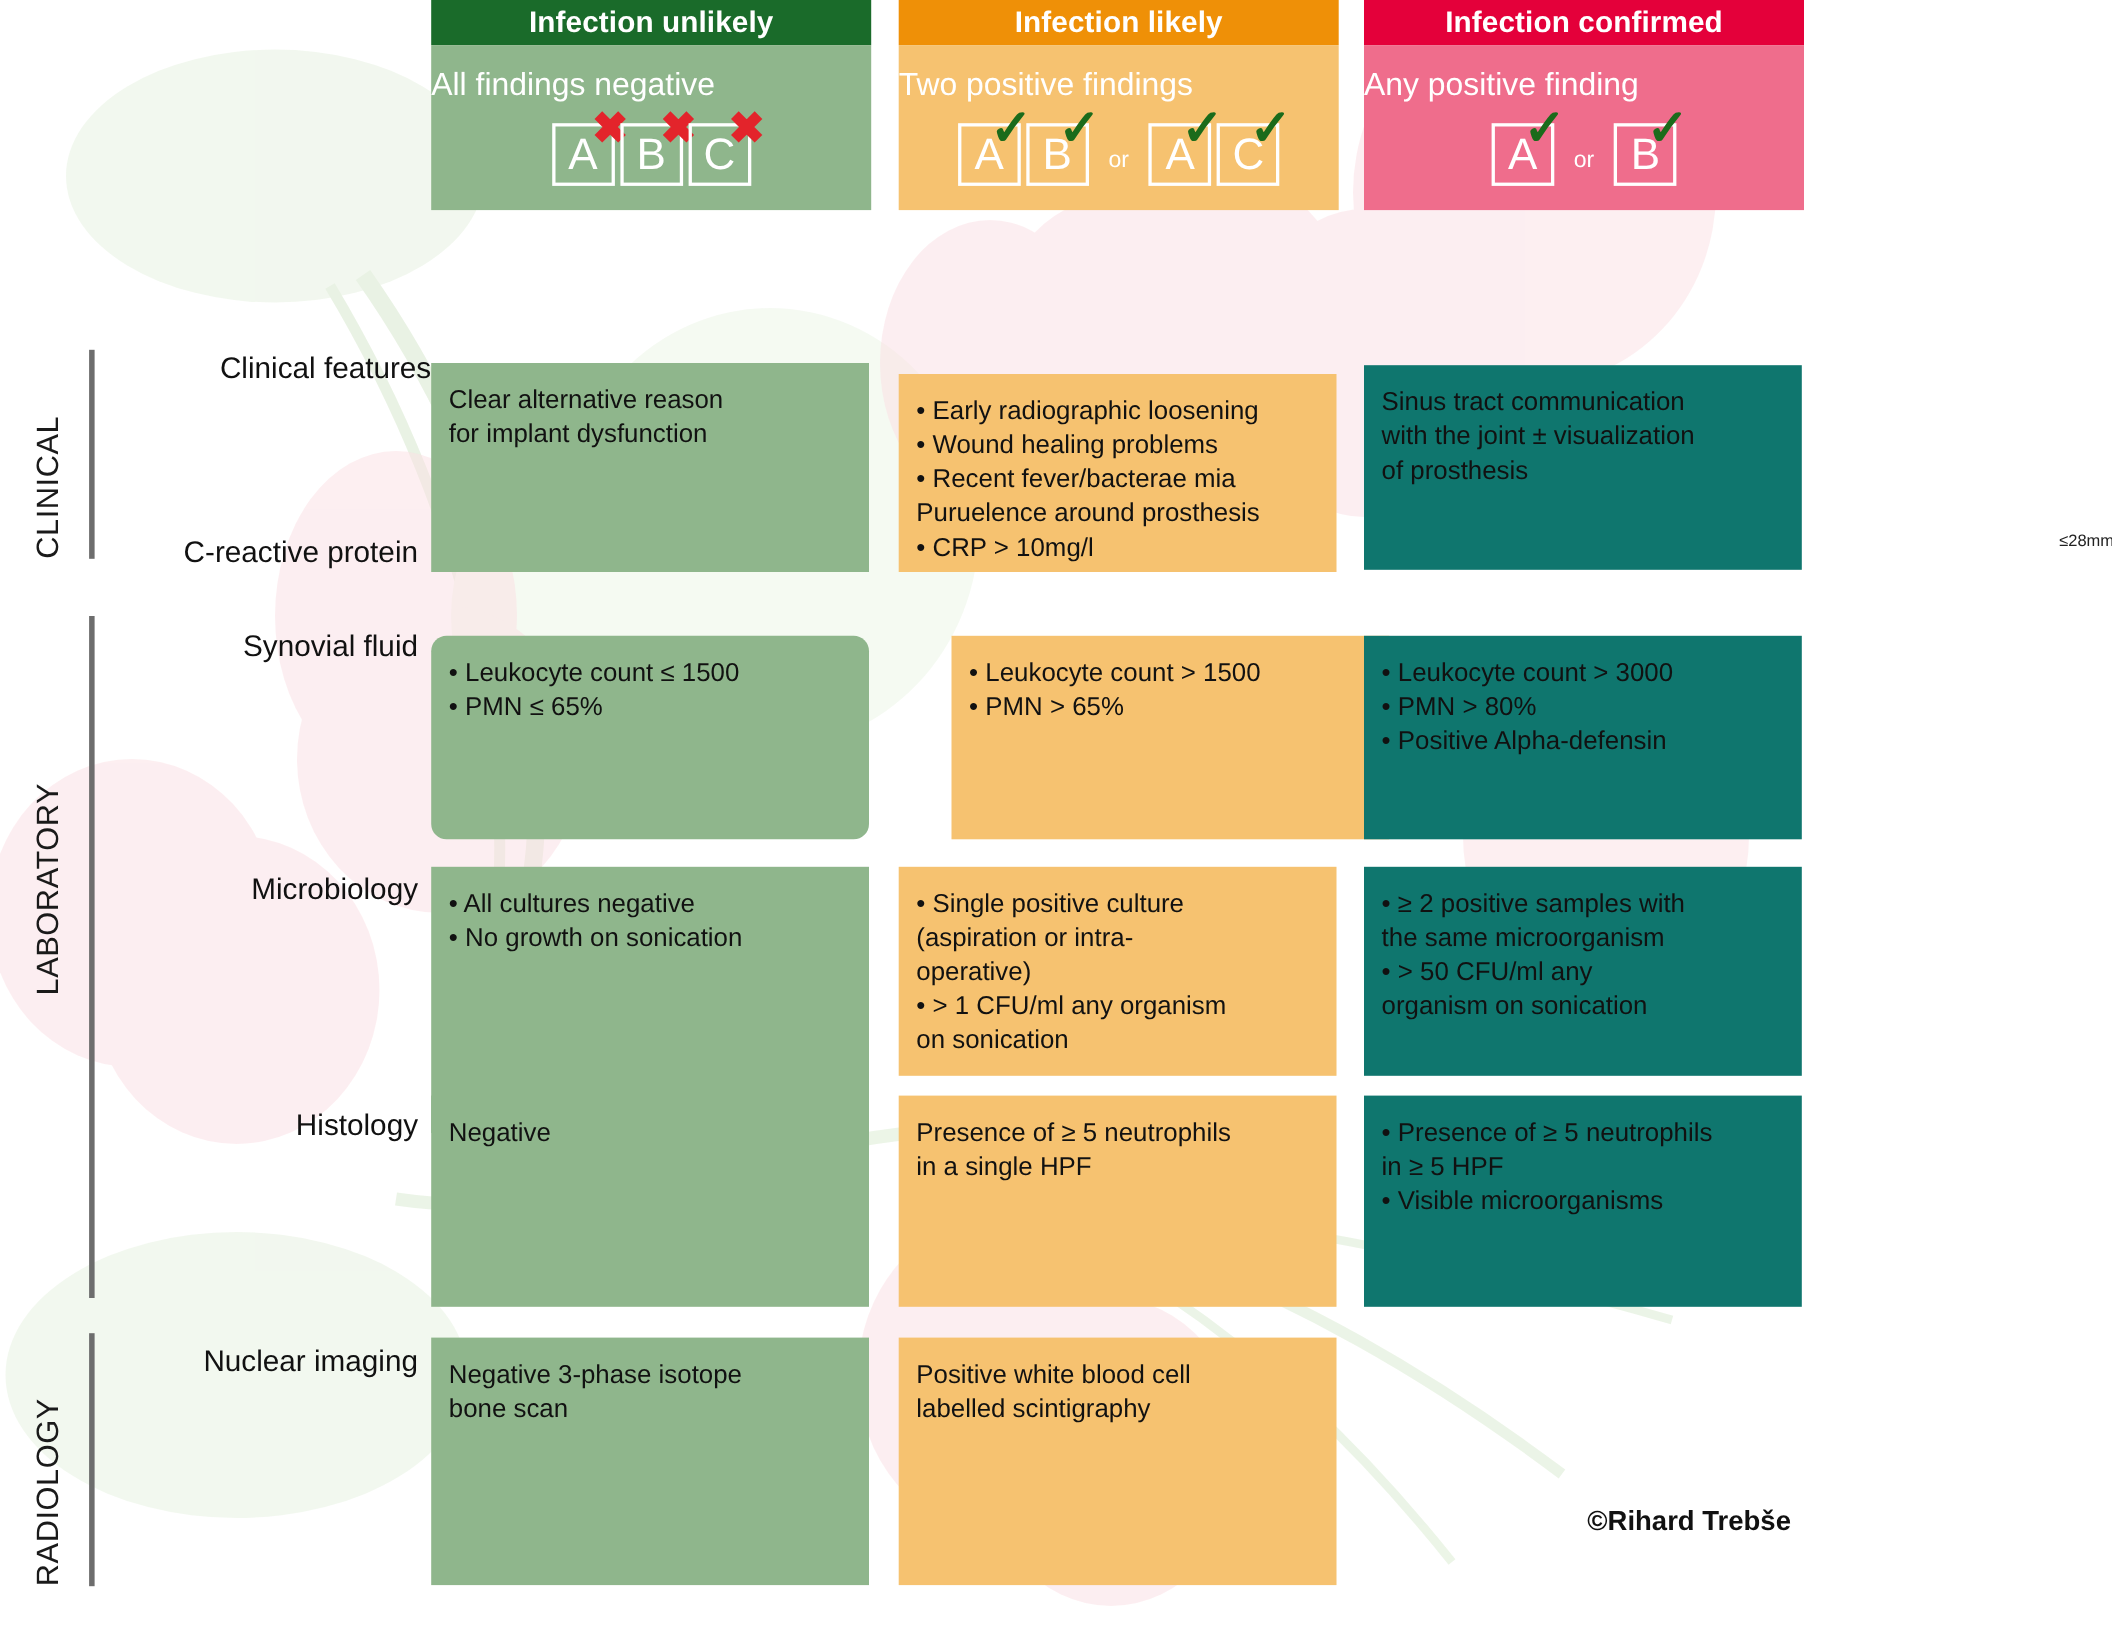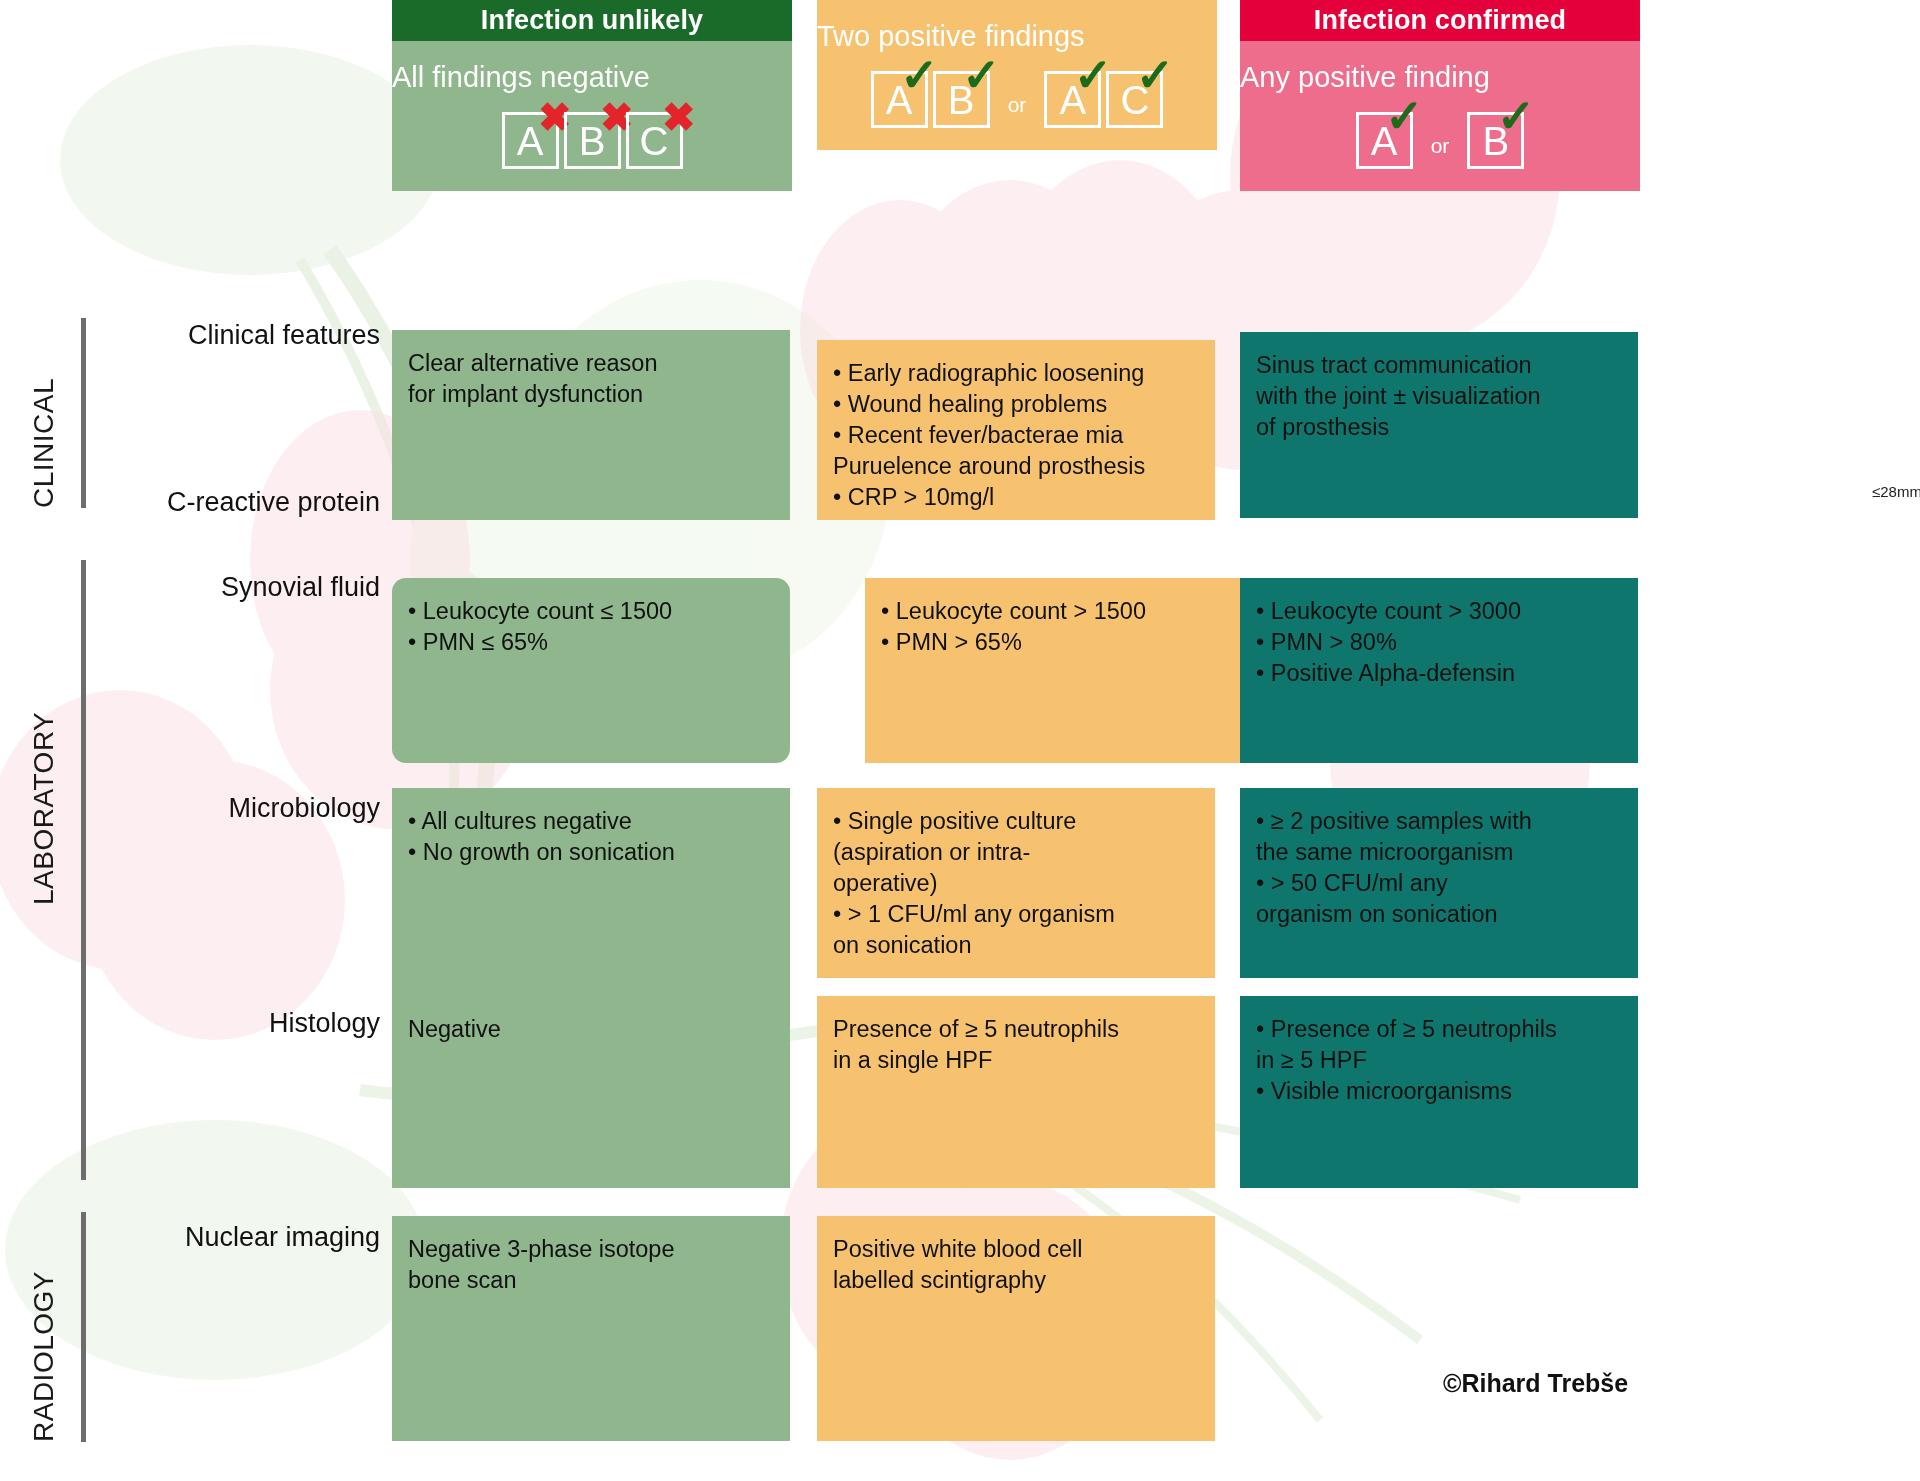--- a/index.html
+++ b/index.html
@@ -108,20 +108,21 @@
         </div>
         <div class="abox">
           <span>C</span>
           <span class="mark x">✖</span>
         </div>
       </div>
     </div>
   </div>
 
   <div class="col" style="left:817px;width:400px;">
+    <div class="col-title" style="background:#ef9007;">Infection likely</div>
     <div style="background:#f6c270;">
       <div class="col-sub">Two positive findings</div>
       <div class="boxrow">
         <div class="abox">
           <span>A</span>
           <span class="mark v">✓</span>
         </div>
         <div class="abox">
           <span>B</span>
           <span class="mark v">✓</span>
@@ -159,21 +160,21 @@
 
   <div class="rail" style="left:81px;top:318px;height:190px;"></div>
   <div class="catlabel" style="left:28px;top:318px;height:190px;">CLINICAL</div>
 
   <div class="rail" style="left:81px;top:560px;height:620px;"></div>
   <div class="catlabel" style="left:28px;top:575px;height:330px;">LABORATORY</div>
 
   <div class="rail" style="left:81px;top:1212px;height:230px;"></div>
   <div class="catlabel" style="left:28px;top:1212px;height:230px;">RADIOLOGY</div>
 
-  <div class="rowlabel" style="left:0px;width:380px;top:320px;text-align:right;">Clinical features</div>
+  <div class="rowlabel" style="left:12px;width:380px;top:320px;text-align:right;">Clinical features</div>
   <div class="rowlabel" style="left:0px;width:380px;top:487px;">C-reactive protein</div>
   <div class="rowlabel" style="left:0px;width:380px;top:572px;">Synovial fluid</div>
   <div class="rowlabel" style="left:0px;width:380px;top:793px;">Microbiology</div>
   <div class="rowlabel" style="left:0px;width:380px;top:1008px;">Histology</div>
   <div class="rowlabel" style="left:0px;width:380px;top:1222px;">Nuclear imaging</div>
 
   <div class="cell green" style="left:392px;top:330px;width:398px;height:190px;">
     <p>Clear alternative reason</p>
     <p>for implant dysfunction</p>
   </div>

